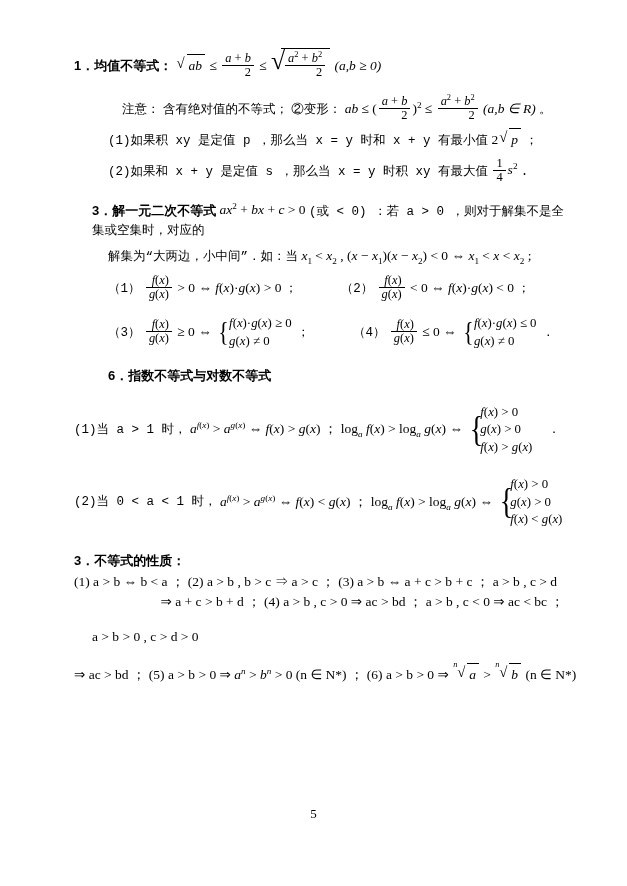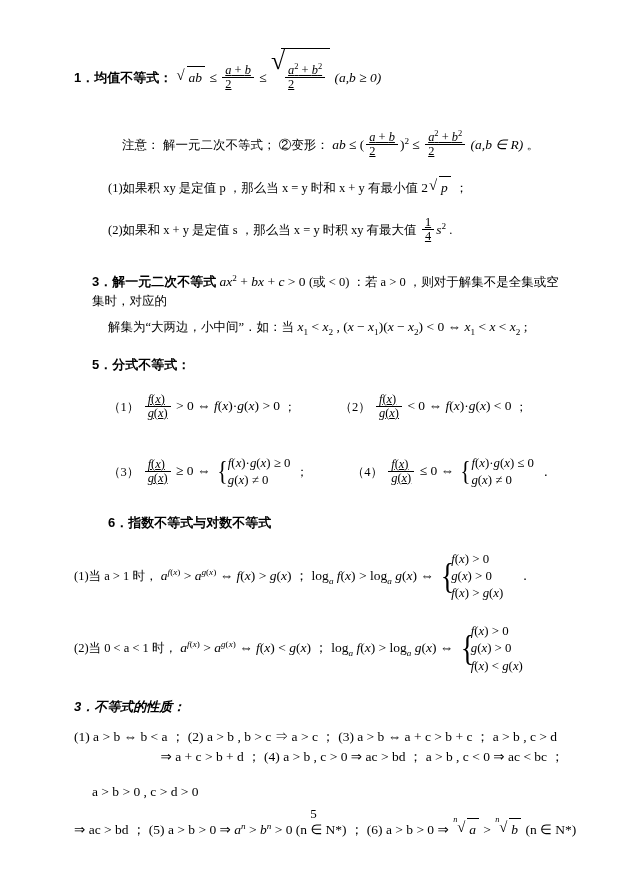--- a/index.html
+++ b/index.html
@@ -36,38 +36,37 @@
   }
   .wrap {
     white-space: normal;
   }
   .bold-cn {
     font-family: "Liberation Sans", sans-serif;
     font-weight: bold;
     font-size: 13px;
   }
   .cn {
-    font-family: Liberation Serif, serif;
+    font-family: Liberation Mono, monospace;
     font-size: 12.5px;
   }
   .mi { font-style: italic; font-family: "Liberation Serif", serif; }
   .mn { font-family: "Liberation Serif", serif; }
   .ind1 { padding-left: 18px; }
   .ind2 { padding-left: 34px; }
   .ind3 { padding-left: 48px; }
 
   
   .frac {
     display: inline-block;
     vertical-align: -0.52em;
-    text-align: left;
+    text-align: right;
     font-size: 0.92em;
     line-height: 1.05;
-    margin: 12px 2px;
-    text-decoration: underline;
+    margin: 0 2px;
   }
   .frac .num { display: block; padding: 0 3px; }
   .frac .den { display: block; border-top: 1px solid #000; padding: 0 3px; }
 
   
   .sqrt {
     display: inline-block;
     position: relative;
     padding-left: 10px;
     margin: 0 1px;
@@ -145,21 +144,21 @@
         <span class="mn">≤</span>
         <span class="frac"><span class="num"><span class="mi">a</span> + <span class="mi">b</span></span><span class="den">2</span></span>
         <span class="mn">≤</span>
         <span class="sqrt big"><span class="sign">√</span><span class="radicand"><span class="frac"><span class="num"><span class="mi">a</span><sup>2</sup> + <span class="mi">b</span><sup>2</sup></span><span class="den">2</span></span></span></span>
         <span class="mi">(a,b ≥ 0)</span>
       </span>
     </div>
 
     <div class="line ind3" style="margin-top:14px;">
       <span class="cn">注意：</span>
-      <span class="cn">解一元二次不等式；</span>
+      <span class="cn">含有绝对值的不等式；</span>
       <span class="cn">②变形：</span>
       <span class="mn">
         <span class="mi">ab</span> ≤ (<span class="frac"><span class="num"><span class="mi">a</span> + <span class="mi">b</span></span><span class="den">2</span></span>)<sup>2</sup> ≤
         <span class="frac"><span class="num"><span class="mi">a</span><sup>2</sup> + <span class="mi">b</span><sup>2</sup></span><span class="den">2</span></span>
         <span class="mi">(a,b ∈ R)</span>
       </span>
       <span class="cn">。</span>
     </div>
 
 
@@ -186,23 +185,20 @@
       <span class="mn">
         <span class="mi">x</span><sub>1</sub> &lt; <span class="mi">x</span><sub>2</sub> ,
         (<span class="mi">x</span> − <span class="mi">x</span><sub>1</sub>)(<span class="mi">x</span> − <span class="mi">x</span><sub>2</sub>) &lt; 0 ⇔
         <span class="mi">x</span><sub>1</sub> &lt; <span class="mi">x</span> &lt; <span class="mi">x</span><sub>2</sub> ;
       </span>
     </div>
 
 
 
 
-    <div class="line ind1 sec-title">
-      <span class="bold-cn">5．分式不等式：</span>
-    </div>
 
     <div class="line ind2" style="margin-bottom:14px;">
       <span class="cn">（1）</span>
       <span class="mn">
         <span class="frac"><span class="num"><span class="mi">f</span>(<span class="mi">x</span>)</span><span class="den"><span class="mi">g</span>(<span class="mi">x</span>)</span></span>
         &gt; 0 ⇔ <span class="mi">f</span>(<span class="mi">x</span>)·<span class="mi">g</span>(<span class="mi">x</span>) &gt; 0
       </span>
       <span class="cn">；</span>
       <span class="gap-l"></span>
       <span class="cn">（2）</span>
@@ -263,21 +259,21 @@
         <span class="mi">f</span>(<span class="mi">x</span>) &lt; <span class="mi">g</span>(<span class="mi">x</span>) ；
         log<sub><span class="mi">a</span></sub> <span class="mi">f</span>(<span class="mi">x</span>) &gt; log<sub><span class="mi">a</span></sub> <span class="mi">g</span>(<span class="mi">x</span>) ⇔
         <span class="system"><span class="brace">{</span><span class="rows">
           <div><span class="mi">f</span>(<span class="mi">x</span>) &gt; 0</div>
           <div><span class="mi">g</span>(<span class="mi">x</span>) &gt; 0</div>
           <div><span class="mi">f</span>(<span class="mi">x</span>) &lt; <span class="mi">g</span>(<span class="mi">x</span>)</div>
         </span></span>
       </span>
     </div>
 
-    <div class="line" style="margin-top:22px; margin-bottom:10px;font-style:italic;">
+    <div class="line" style="margin-top:22px; margin-bottom:2px;">
       <span class="bold-cn">3．不等式的性质：</span>
     </div>
 
     <div class="line" style="margin-bottom:0;">
       <span class="mn">(1) a &gt; b ⇔ b &lt; a ；</span>
       <span class="mn">(2) a &gt; b , b &gt; c ⇒ a &gt; c ；</span>
       <span class="mn">(3) a &gt; b ⇔ a + c &gt; b + c ； a &gt; b , c &gt; d</span>
     </div>
 
     <div class="line" style="margin-bottom:16px;text-align:right;">

